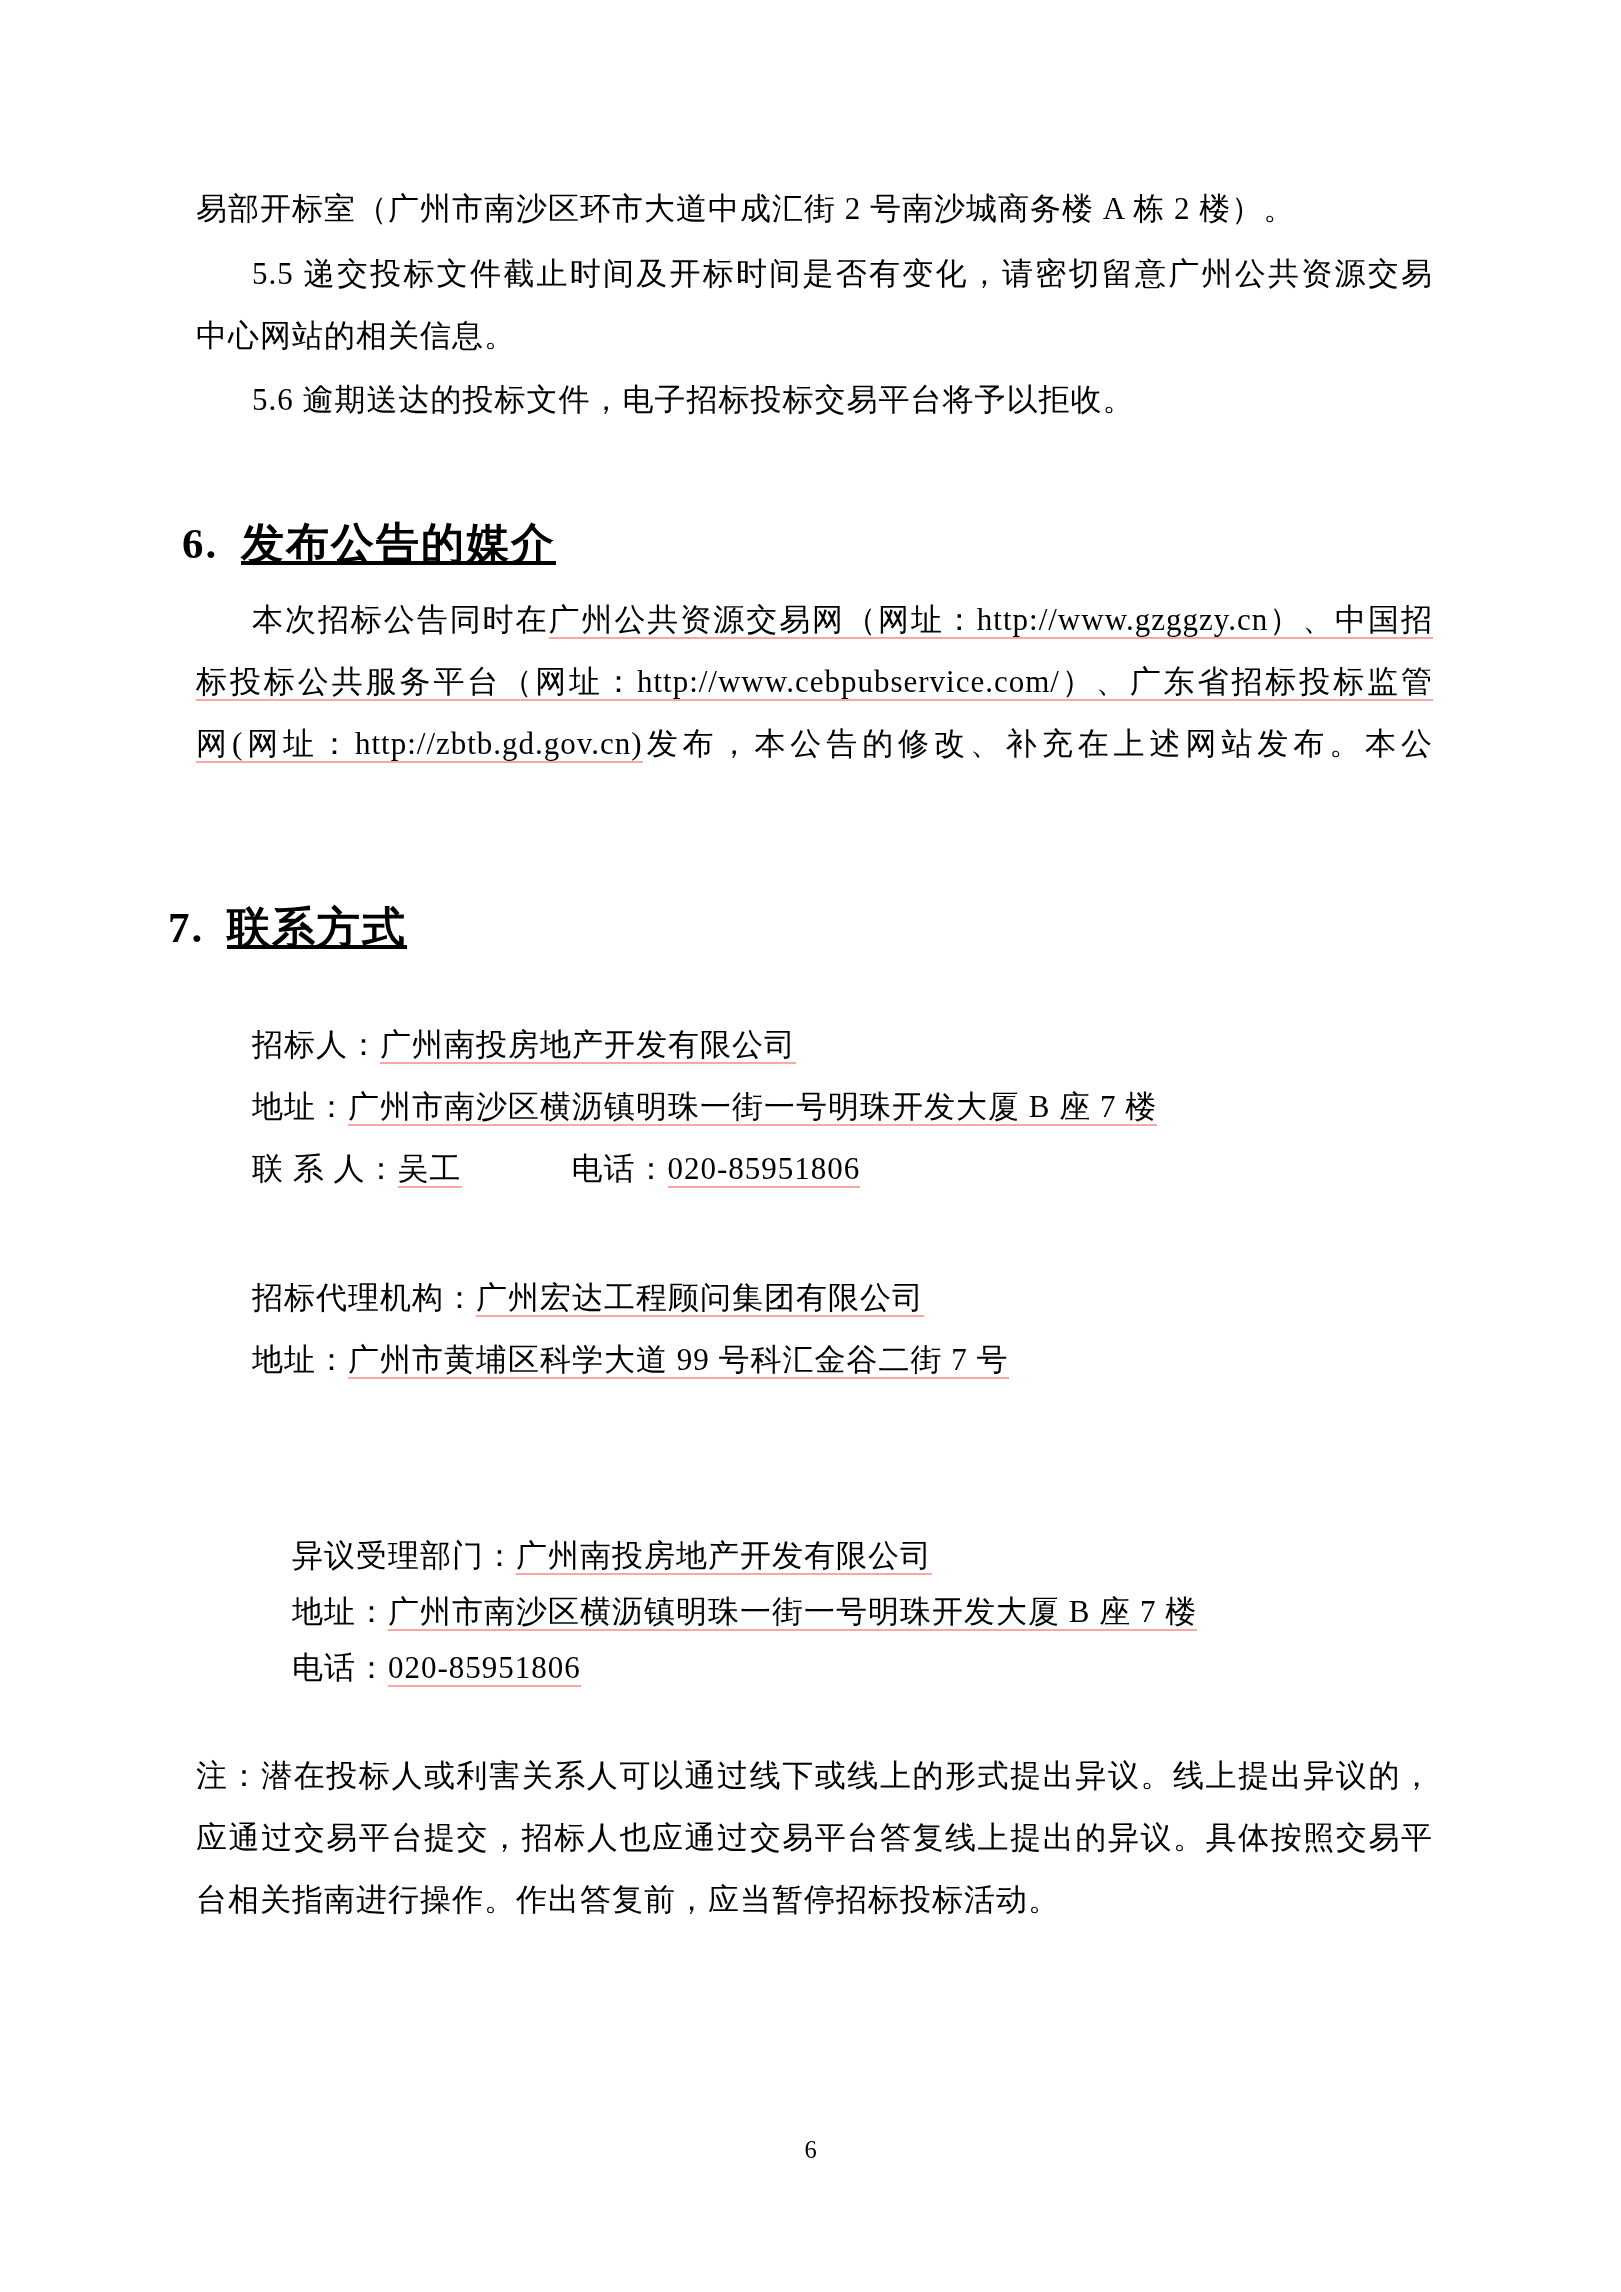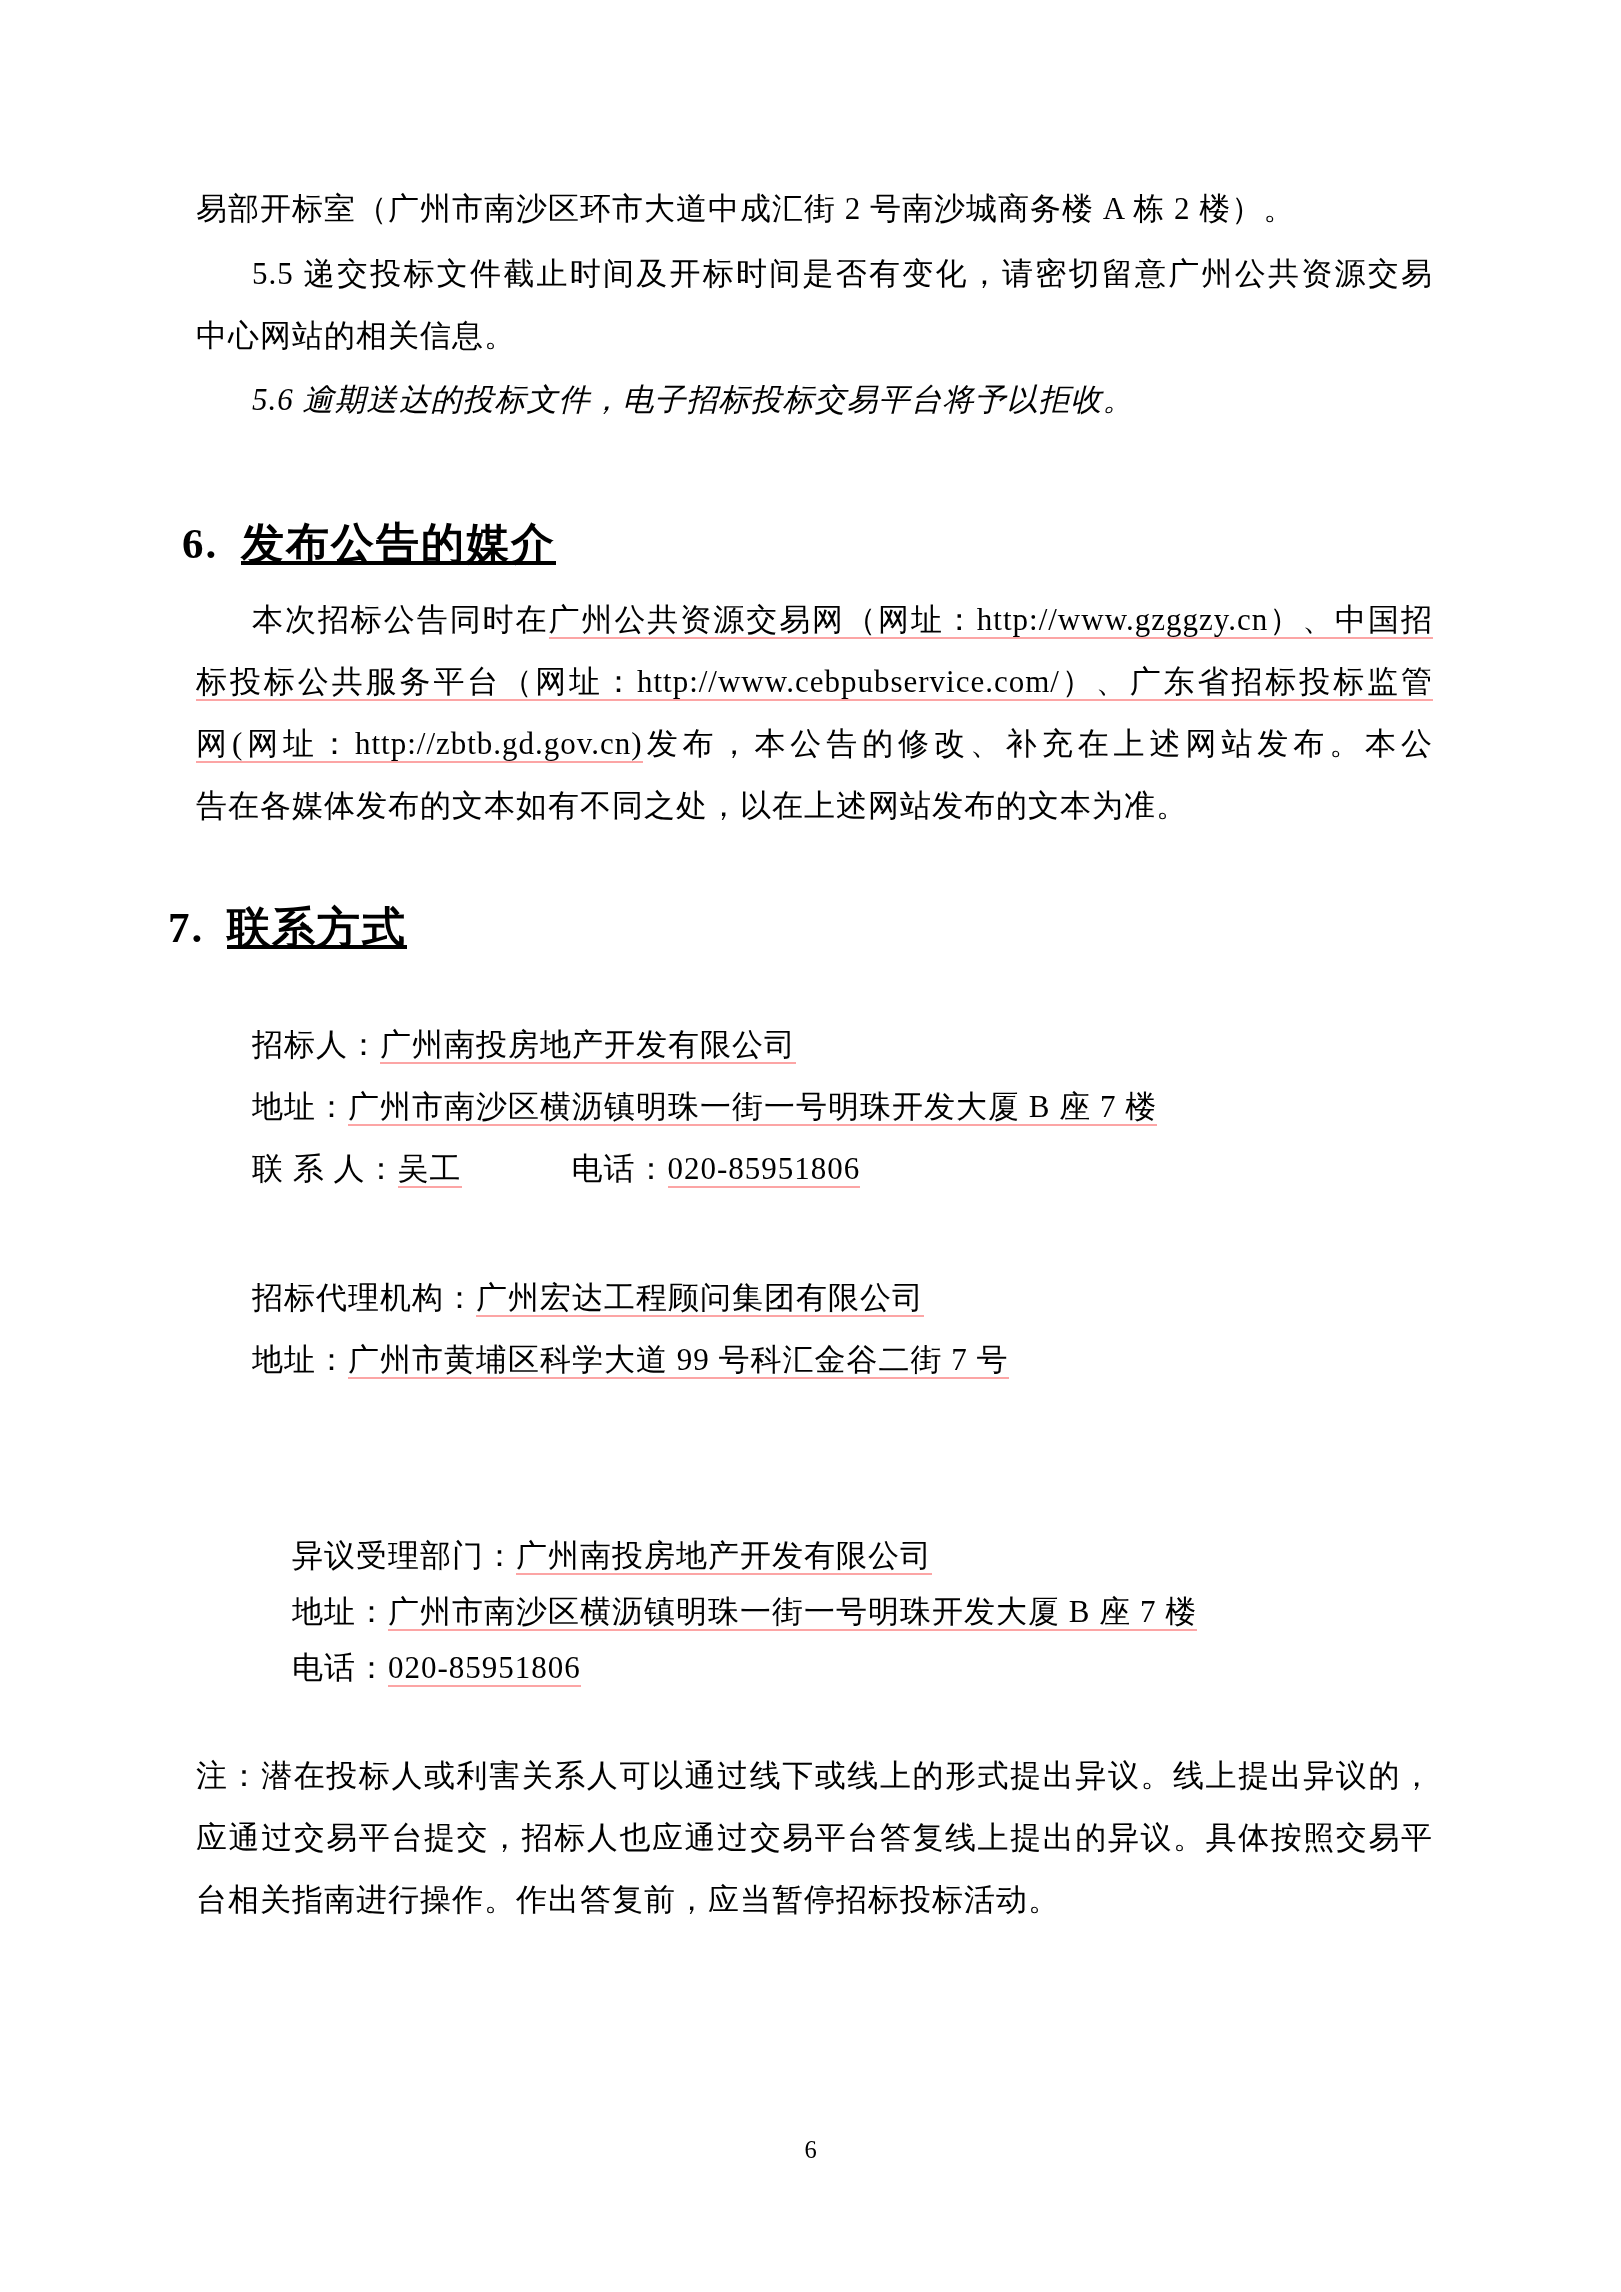--- a/index.html
+++ b/index.html
@@ -35,33 +35,32 @@
 
 <div class="abs body-text" style="left:196px; top:178px;">
     <div class="line"><span>易部开标室（广州市南沙区环市大道中成汇街 2 号南沙城商务楼 A 栋 2 楼）。</span></div>
   </div>
 
 <div class="abs body-text jw indent-first" style="left:196px; top:243px;">
     <div class="line full"><span>5.5 递交投标文件截止时间及开标时间是否有变化，请密切留意广州公共资源交易</span></div>
     <div class="line"><span>中心网站的相关信息。</span></div>
   </div>
 
-<div class="abs body-text indent-first" style="left:196px; top:369px;font-style:italic;">
+<div class="abs body-text indent-first" style="left:196px; top:369px;">
     <div class="line"><span>5.6 逾期送达的投标文件，电子招标投标交易平台将予以拒收。</span></div>
   </div>
 
 <div class="abs heading" style="left:182px; top:513px;">
   <span class="h-num">6.</span><span>发布公告的媒介</span>
 </div>
 
 <div class="abs body-text jw indent-first" style="left:196px; top:589px;">
     <div class="line full"><span>本次招标公告同时在</span><span class="u">广州公共资源交易网（网址：http://www.gzggzy.cn）、中国招</span></div>
     <div class="line full"><span class="u">标投标公共服务平台（网址：http://www.cebpubservice.com/）、广东省招标投标监管</span></div>
     <div class="line full"><span class="u">网(网址：http://zbtb.gd.gov.cn)</span><span>发布，本公告的修改、补充在上述网站发布。本公</span></div>
-    <div class="line"><span>告在各媒体发布的文本如有不同之处，以在上述网站发布的文本为准。</span></div>
   </div>
 
 <div class="abs heading" style="left:168px; top:897px;">
   <span class="h-num">7.</span><span>联系方式</span>
 </div>
 
 <div class="abs body-text" style="left:252px; top:1014px;">
     <div class="line"><span>招标人：</span><span class="u">广州南投房地产开发有限公司</span></div>
     <div class="line"><span>地址：</span><span class="u">广州市南沙区横沥镇明珠一街一号明珠开发大厦 B 座 7 楼</span></div>
     <div class="line"><span>联 系 人：</span><span class="u">吴工</span><span class="gap-wide"></span><span>电话：</span><span class="u">020-85951806</span></div>

